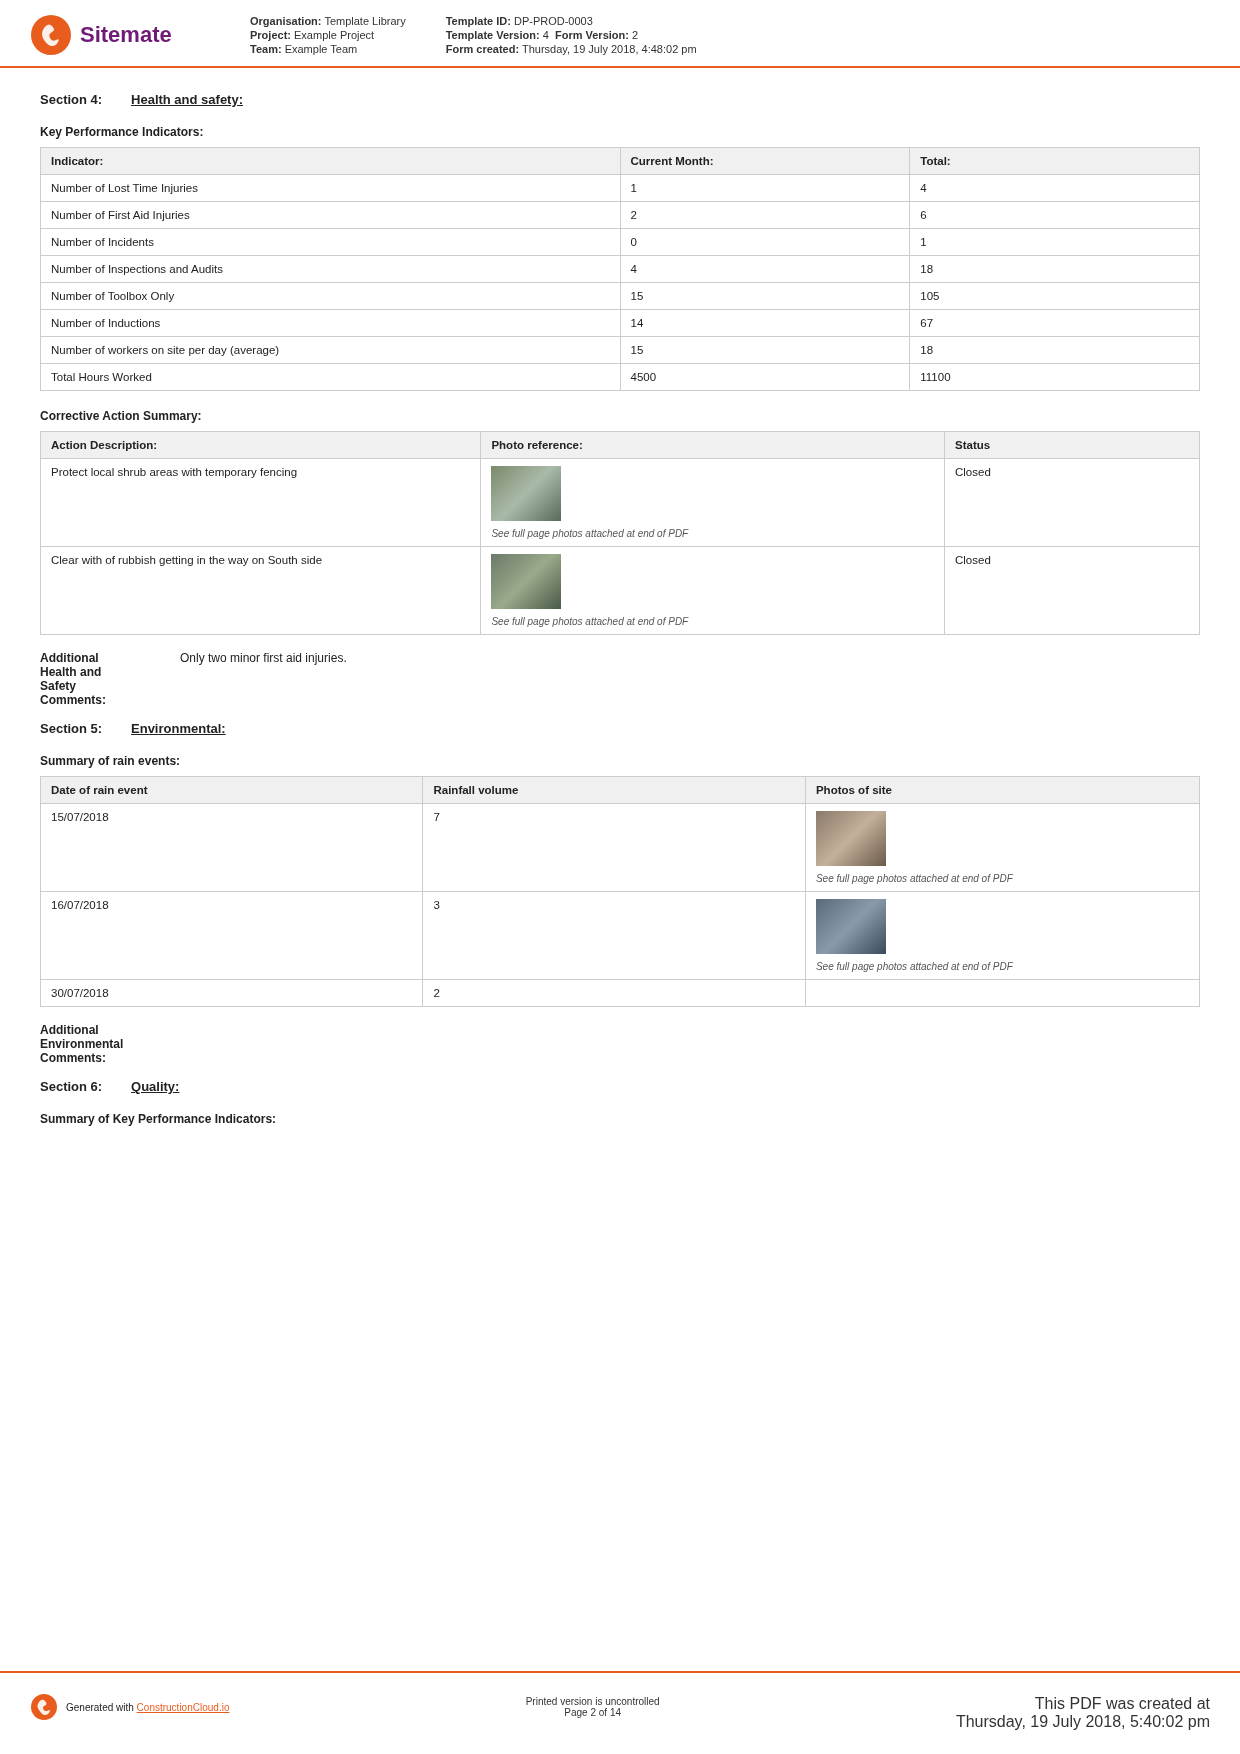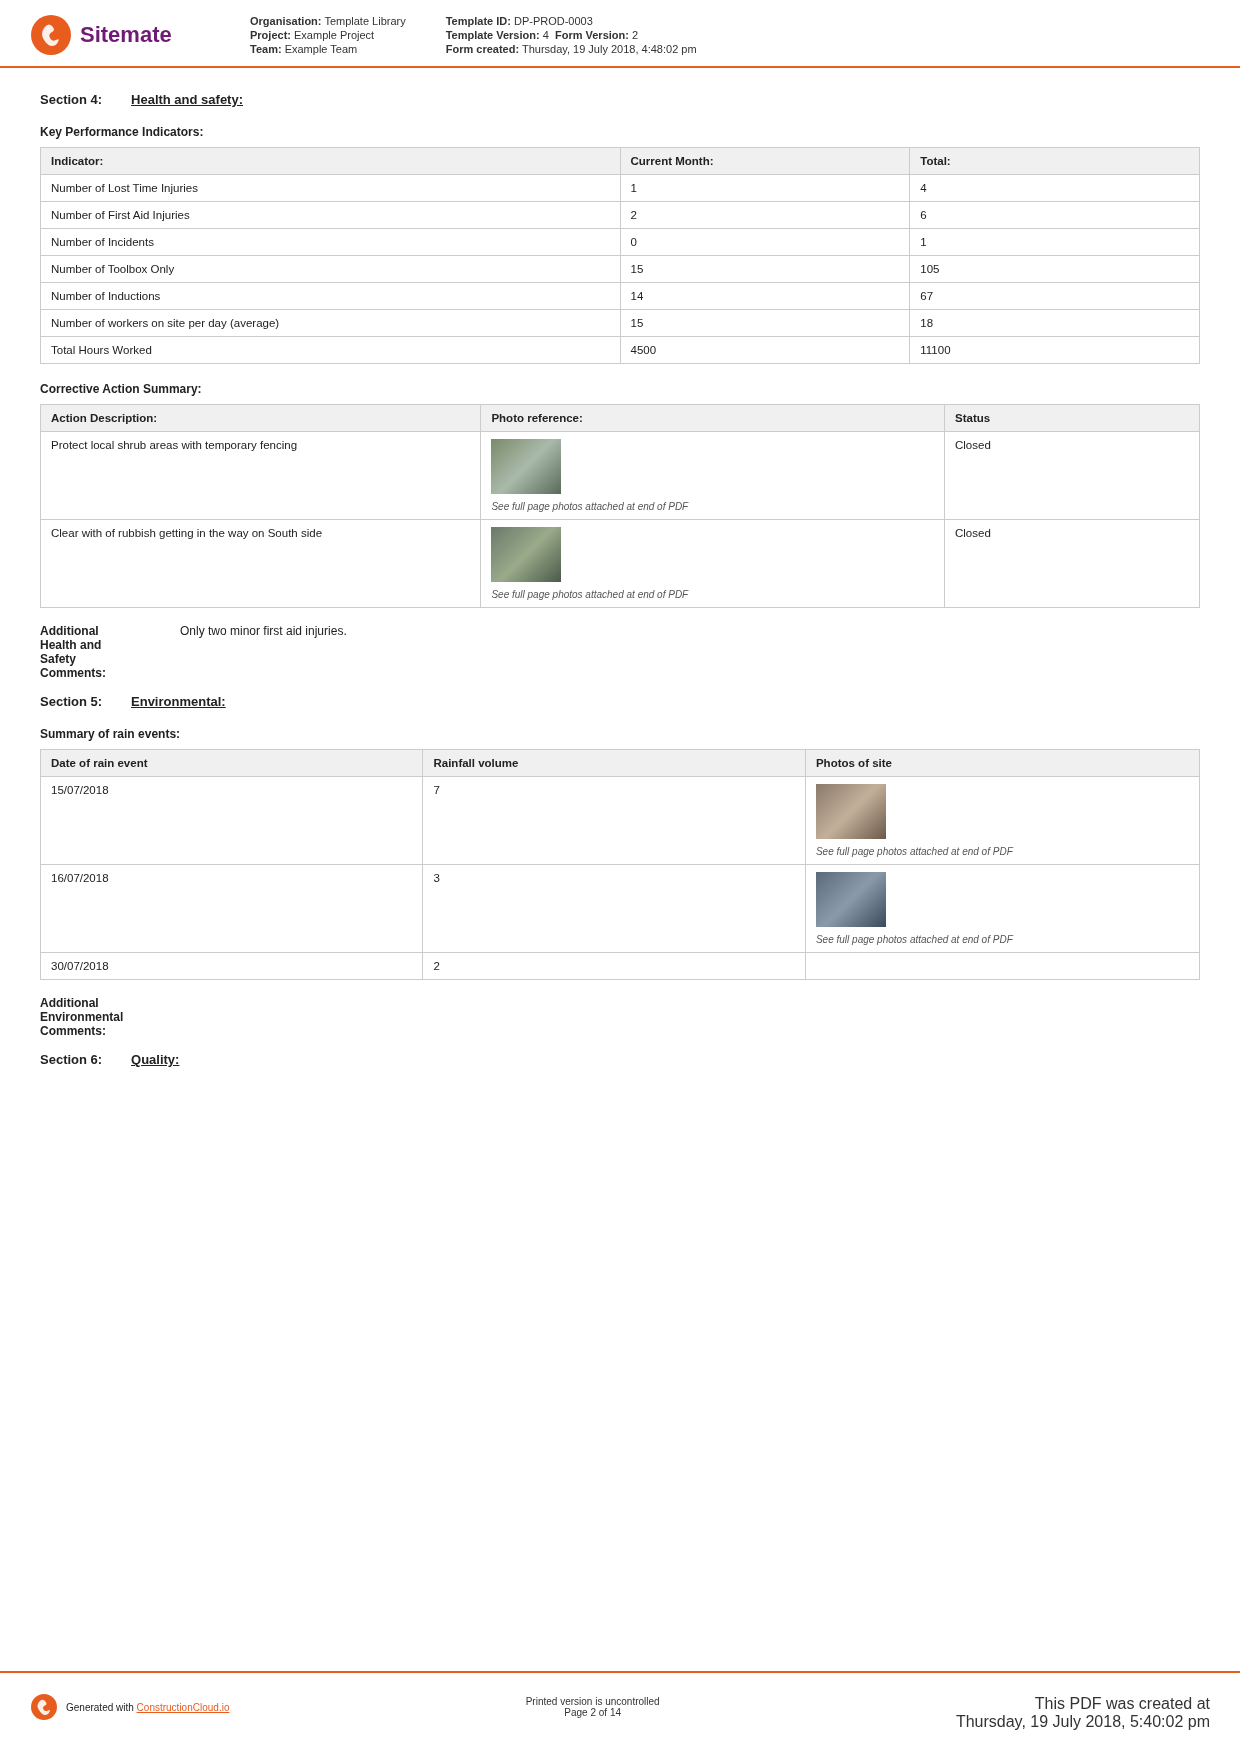--- a/index.html
+++ b/index.html
@@ -261,20 +261,25 @@
       <td>Number of First Aid Injuries</td>
       <td>2</td>
       <td>6</td>
     </tr>
         <tr>
       <td>Number of Incidents</td>
       <td>0</td>
       <td>1</td>
     </tr>
         <tr>
+      <td>Number of Inspections and Audits</td>
+      <td>4</td>
+      <td>18</td>
+    </tr>
+        <tr>
       <td>Number of Toolbox Only</td>
       <td>15</td>
       <td>105</td>
     </tr>
         <tr>
       <td>Number of Inductions</td>
       <td>14</td>
       <td>67</td>
     </tr>
         <tr>
@@ -356,20 +361,21 @@
     <div class="comments-label">Additional<br>Environmental<br>Comments:</div>
     <div class="comments-text"></div>
   </div>
 
   <div class="section-heading section-divider">
     <span class="section-label">Section 6:</span>
     &nbsp;&nbsp;&nbsp;&nbsp;&nbsp;&nbsp;
     <span class="section-title">Quality:</span>
   </div>
 
+  <div class="subsection-heading">Summary of Key Performance Indicators:</div>
 
 </main>
 
 <footer class="footer">
   <div class="footer-left">
     <svg class="footer-logo-icon" viewBox="0 0 28 28" xmlns="http://www.w3.org/2000/svg">
       <circle cx="14" cy="14" r="13" fill="#e85c1e"></circle>
       <path d="M9 17 Q6 13 9 9 Q12 5 15 8 Q18 11 15 12.5 Q12 14 13.5 16.5 Q15 19 18 17.5 Q21 16 19.5 19 Q18 22 15 22 Q12 22 9 17Z" fill="white" opacity="0.9"></path>
     </svg>
     <span>

